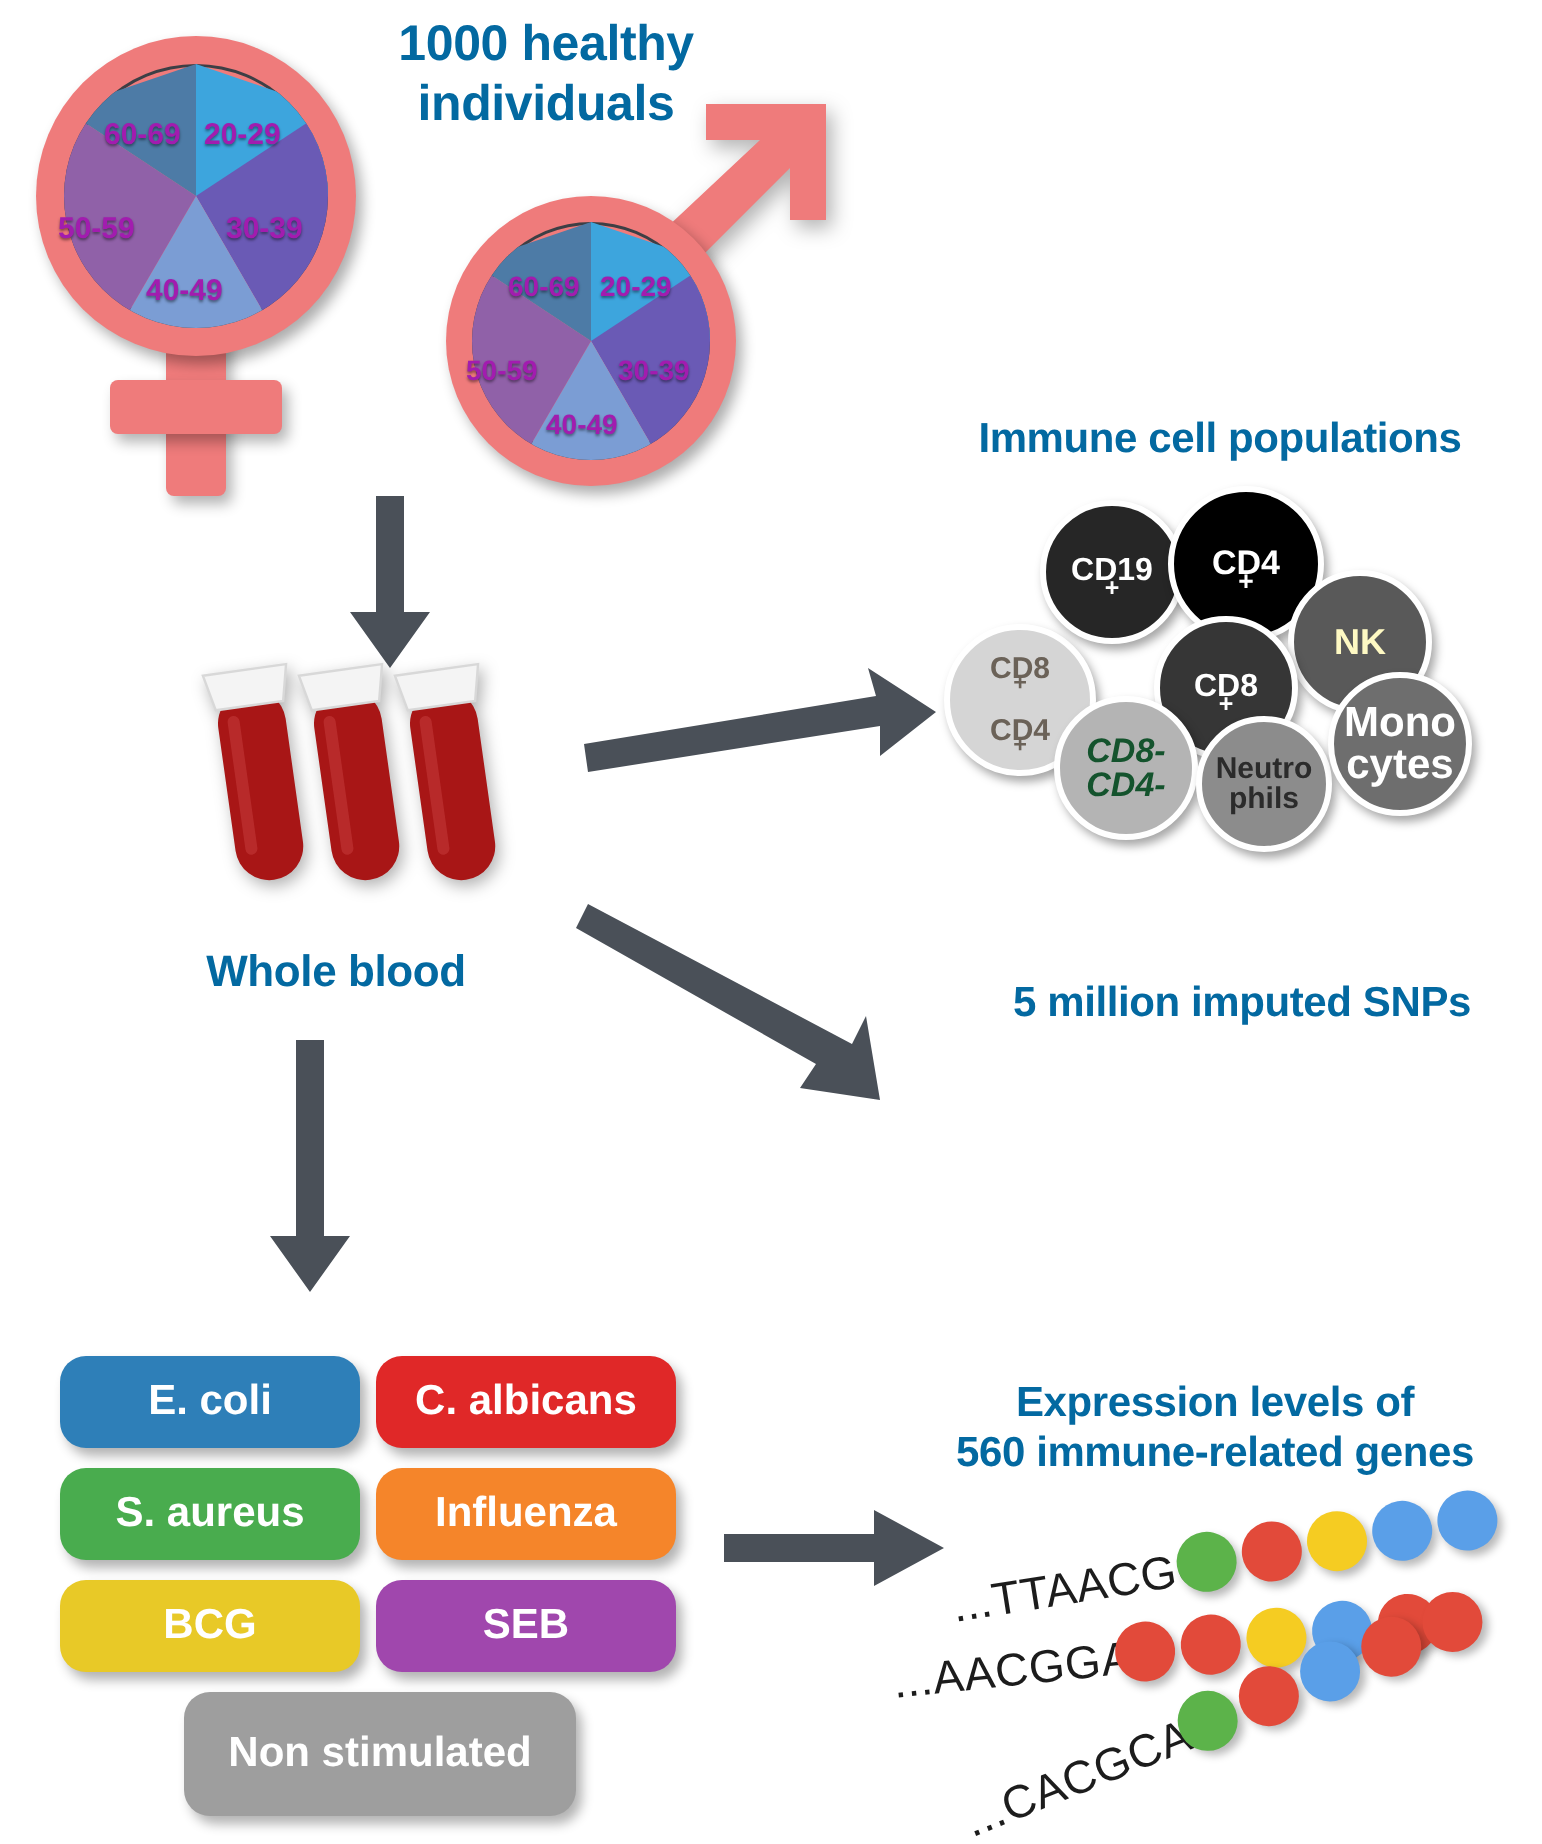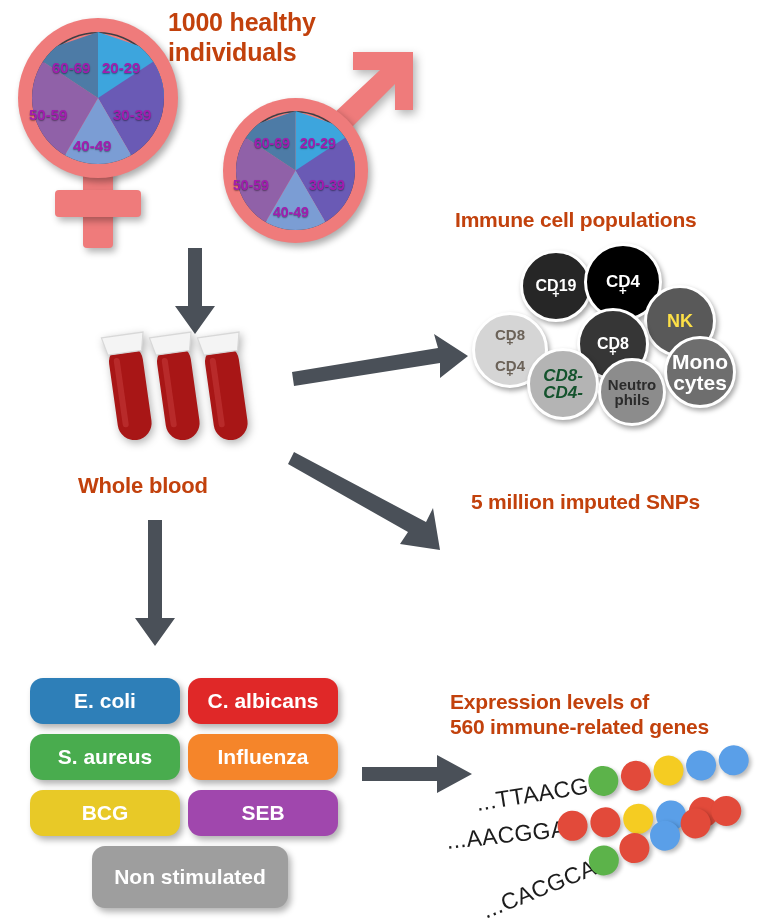--- a/index.html
+++ b/index.html
@@ -13,22 +13,22 @@
     height: 922px;
     background: #ffffff;
     overflow: hidden;
     font-family: "Liberation Sans", sans-serif;
   }
 
   
   .abs { position: absolute; }
   .heading {
     font-weight: bold;
-    color: #c2410c;
-    text-align: left;
+    color: #0369a1;
+    text-align: center;
     line-height: 1.18;
     letter-spacing: -0.2px;
     white-space: pre-line;
   }
 
   
   .sym-wrap { position: absolute; }
   .sym-ring {
     position: absolute;
     border-radius: 50%;
@@ -225,21 +225,21 @@
     </div>
 
     <div class="cell" style="left:50px; top:10px; width:72px; height:72px; background:#262626; color:#ffffff; font-size:16px;">
       <span>CD19<span class="sup">+</span></span>
     </div>
 
     <div class="cell" style="left:114px; top:3px; width:78px; height:78px; background:#000000; color:#ffffff; font-size:17px;">
       <span>CD4<span class="sup">+</span></span>
     </div>
 
-    <div class="cell" style="left:174px; top:45px; width:72px; height:72px; background:#595959; color:#fde047; font-size:18px;">
+    <div class="cell" style="left:174px; top:45px; width:72px; height:72px; background:#595959; color:#fef9c3; font-size:18px;">
       <span>NK</span>
     </div>
 
     <div class="cell" style="left:107px; top:68px; width:72px; height:72px; background:#363636; color:#ffffff; font-size:16px;">
       <span>CD8<span class="sup">+</span></span>
     </div>
 
     <div class="cell" style="left:57px; top:108px; width:72px; height:72px; background:#b4b4b4; color:#14532d; font-size:17px;font-style:italic;">
       <span>CD8-
 CD4-</span>

